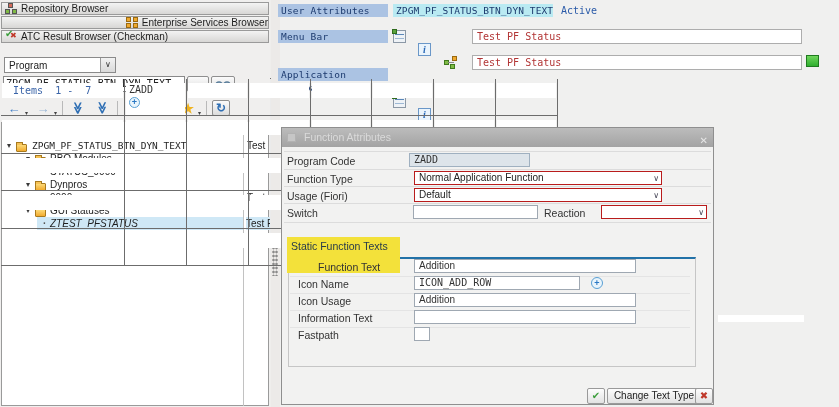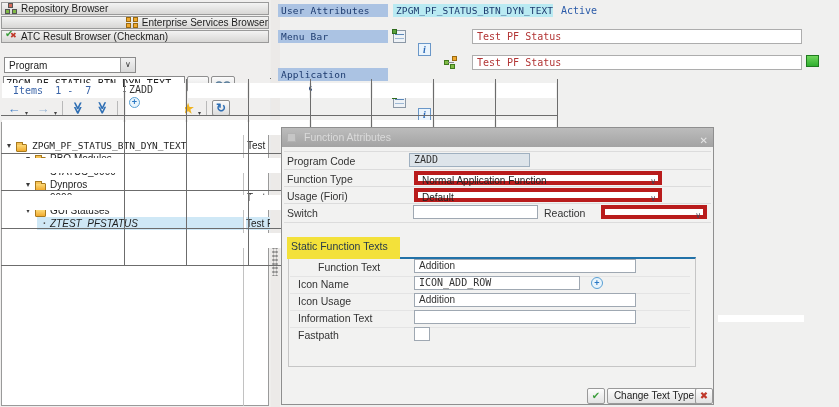--- a/index.html
+++ b/index.html
@@ -53,25 +53,25 @@
   #items-table { left:281px; top:83px; width:558px; height:188px; display:grid; grid-template-columns:124px repeat(7,1fr); grid-template-rows:repeat(5,1fr); border-top:1px solid #6c6c6c; border-left:1px solid #6c6c6c; background:#ebebeb; }
   #items-table .cell { border-right:1px solid #6c6c6c; border-bottom:1px solid #6c6c6c; position:relative; }
   #items-table .cfld { position:absolute; left:1px; right:1px; top:4px; height:15px; background:#fff; }
   .addcircle { width:11px; height:11px; border-radius:50%; background:#eaf5fc; border:1px solid #5aa0d4; color:#2a78c4; font-size:9px; font-weight:bold; text-align:center; line-height:9px; }
 
   
   #dialog { left:281px; top:127px; width:433px; height:278px; background:#f2f2f1; border:1px solid #8f8f8f; }
   #dialog-title { position:absolute; left:0; top:0; right:0; height:19px; background:linear-gradient(#bcbcbc,#a3a3a3); color:#dadada; font-size:10.5px; line-height:19px; padding-left:22px; }
   .dlg-sep { position:absolute; left:2px; right:2px; height:1px; background:#dcdcdc; }
   .dlg-label { position:absolute; font-size:10.5px; color:#333; }
-  .dlg-select { position:absolute; background:#fff; border:4px solid #b91c1c; height:14px; line-height:12px; padding-left:4px; font-size:10px; color:#222; }
+  .dlg-select { position:absolute; background:#fff; border:1px solid #b91c1c; height:14px; line-height:12px; padding-left:4px; font-size:10px; color:#222; }
   .dlg-select .sel-chev { position:absolute; right:2px; top:1px; font-size:8px; color:#445; }
   .dlg-field { position:absolute; background:#fff; border:1px solid #9fa8b2; height:14px; line-height:12px; padding-left:4px; font-size:10px; color:#333; }
   #groupbox { position:absolute; left:6px; top:129px; width:408px; height:110px; border:1px solid #c6c6c6; border-top:2px solid #2272a8; background:#f2f2f1; }
-  #group-hdr { position:absolute; left:5px; top:109px; height:22px; line-height:18px; background:#f3e13a; padding:0 12px 0 4px; font-size:10.5px; color:#273a4a; }
+  #group-hdr { position:absolute; left:5px; top:109px; height:36px; line-height:18px; background:#f3e13a; padding:0 12px 0 4px; font-size:10.5px; color:#273a4a; }
   .grp-line { position:absolute; left:8px; width:400px; height:1px; background:#e4e4e4; }
   .dlg-btn { position:absolute; top:260px; height:16px; background:linear-gradient(#fdfdfd,#e2e2e2); border:1px solid #9a9a9a; border-radius:2px; font-size:10px; text-align:center; line-height:14px; color:#222; }
   #dlg-close { position:absolute; right:5px; top:3px; color:#e6e6e6; font-size:10px; }
   #dlg-titleicon { position:absolute; left:5px; top:5px; width:9px; height:9px; background:#c6c6c6; border:1px solid #b2b2b2; }
 
   .green-btn { background:linear-gradient(#6fd65c,#2fae2f); border:1px solid #1f7a1f; }
 </style>
 </head>
 <body>
 
@@ -97,21 +97,21 @@
       <span>Enterprise Services Browser</span>
     </div>
     <div class="abs browser-bar" style="top:30px;">
       <span style="position:relative;width:12px;height:11px;">
         <span style="position:absolute;left:0;top:-3px;color:#3c9e3c;font-size:10px;">✔</span>
         <span style="position:absolute;left:5px;top:0px;color:#c03a2a;font-size:8px;">✖</span>
       </span>
       <span>ATC Result Browser (Checkman)</span>
     </div>
 
-    <div class="abs combo" style="left:4px;top:57px;width:132px;height:16px;justify-content:center;">
+    <div class="abs combo" style="left:4px;top:57px;width:112px;height:16px;justify-content:center;">
       <span class="val">Program</span>
       <span class="chev">∨</span>
     </div>
 
     <div class="abs mono" style="left:3px;top:76px;width:182px;height:16px;background:#fff;border:1px solid #8a8a8a;line-height:14px;padding-left:2px;font-size:10px;letter-spacing:.1px;">ZPGM_PF_STATUS_BTN_DYN_TEXT</div>
     <div class="abs btn3d" style="left:187px;top:76px;width:22px;height:16px;">
       <span style="font-size:7px;color:#222;">▼</span>
     </div>
     <div class="abs btn3d" style="left:211px;top:76px;width:24px;height:16px;">
       <svg width="16" height="10" viewBox="0 0 16 10">

